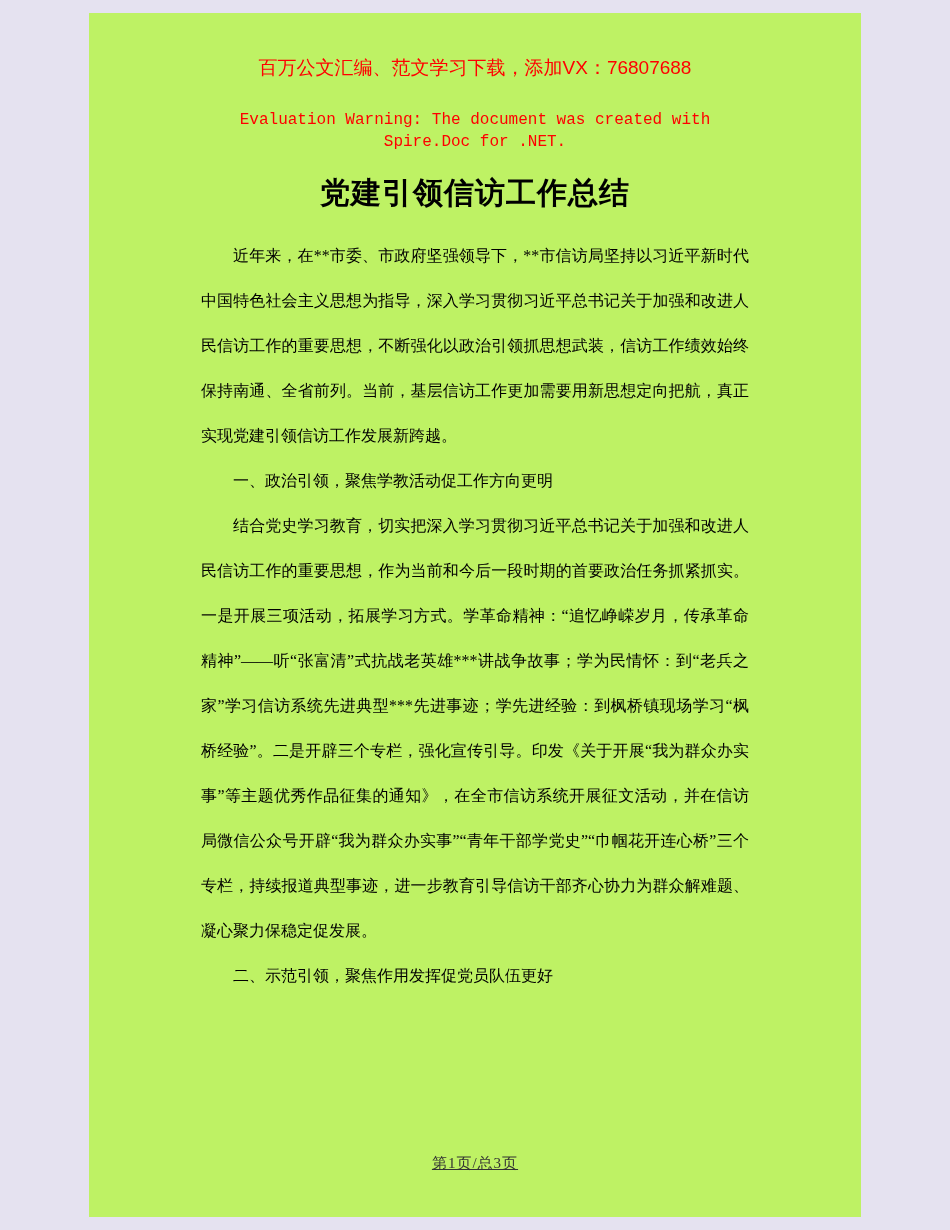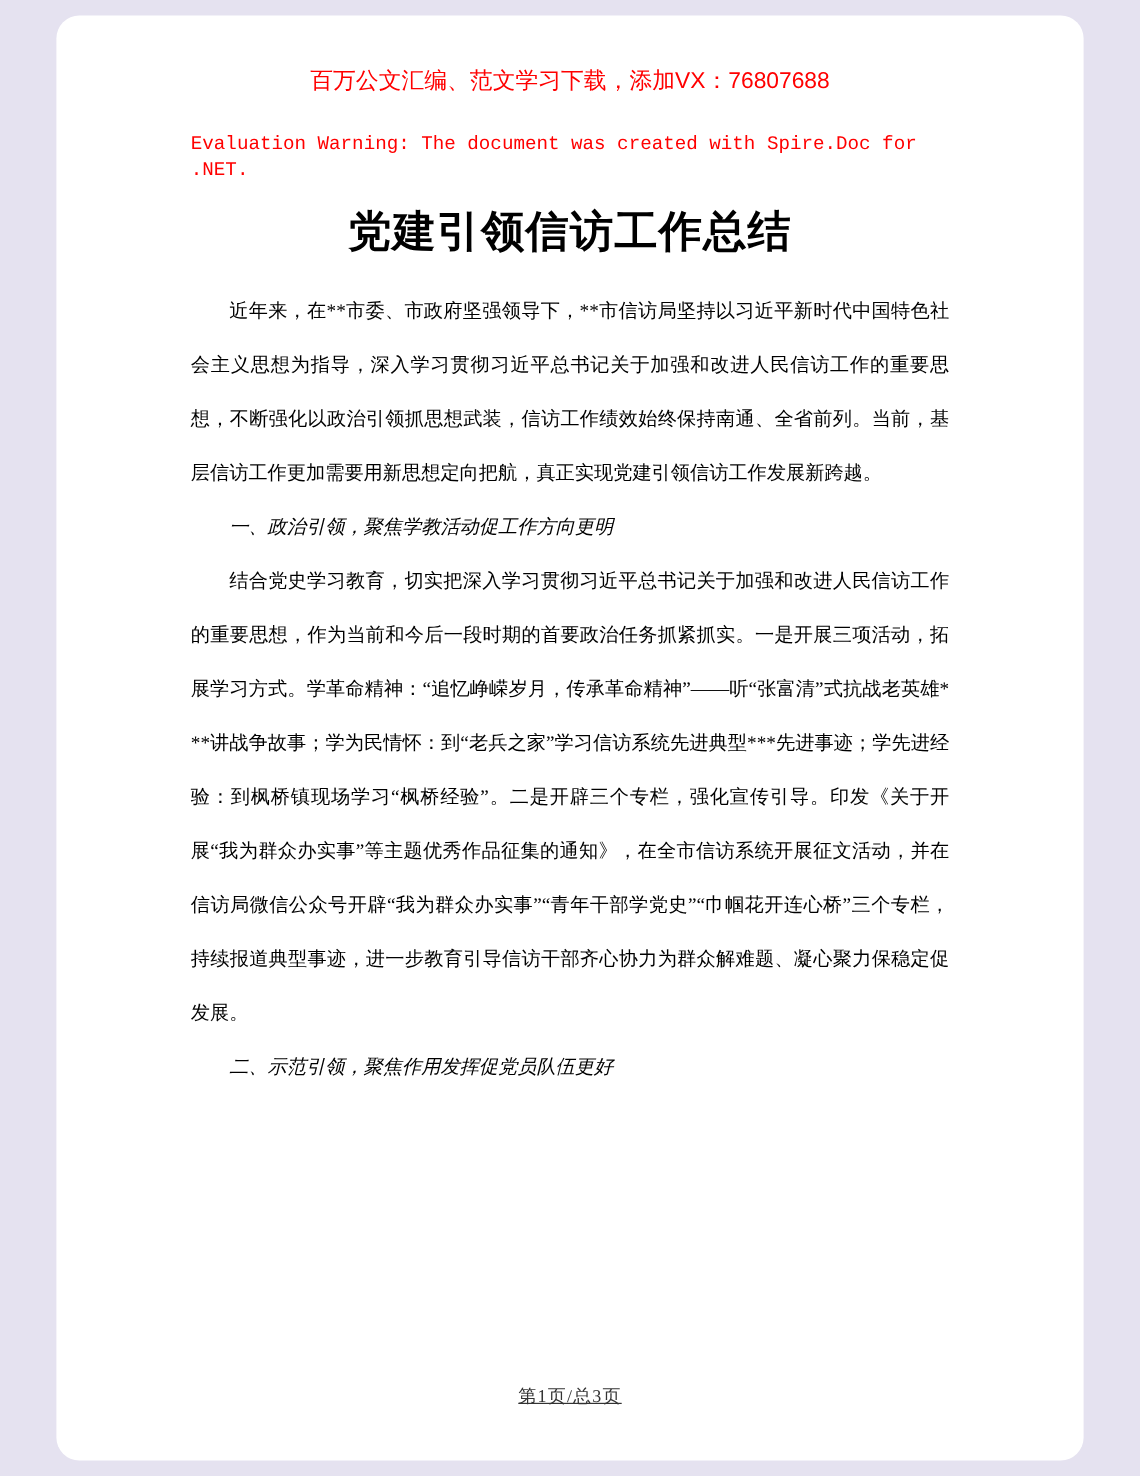--- a/index.html
+++ b/index.html
@@ -9,67 +9,65 @@
   body {
     width: 950px;
     height: 1230px;
     background: #e5e2f0;
     font-family: "Liberation Serif", "DejaVu Serif", serif;
     overflow: hidden;
   }
   .page {
     position: relative;
     box-sizing: border-box;
-    width: 856px;
+    width: 772px;
     height: 1204px;
     margin: 13px auto;
-    background: #ffffff;
+    background: #bef264;
     padding: 42px 112px 0 112px;
-    border-radius: 19px;
   }
   .promo-notice {
     text-align: center;
     color: #ff0000;
     font-size: 19px;
     line-height: 26px;
     font-family: "Liberation Sans", "DejaVu Sans", sans-serif;
     font-weight: 400;
   }
   .eval-warning {
     margin-top: 28px;
-    text-align: left;
+    text-align: center;
     color: #ff0000;
     font-size: 16px;
     line-height: 22px;
     font-family: "Liberation Mono", "DejaVu Sans Mono", monospace;
   }
   .doc-title {
     margin-top: 20px;
     text-align: center;
-    font-size: 36px;
+    font-size: 30px;
     line-height: 40px;
     font-weight: 700;
     color: #000000;
     letter-spacing: 1px;
   }
   .doc-body {
     margin-top: 14px;
   }
   .doc-body p.para {
     margin: 0;
     font-size: 16px;
     line-height: 45px;
     color: #000000;
     text-align: justify;
     text-indent: 2em;
     word-break: break-all;
   }
   .doc-body p.para.heading {
     text-align: left;
-    font-style: italic;
   }
   .page-footer {
     position: absolute;
     left: 0;
     right: 0;
     bottom: 44px;
     text-align: center;
     font-size: 15px;
     color: #333333;
     letter-spacing: 1px;

